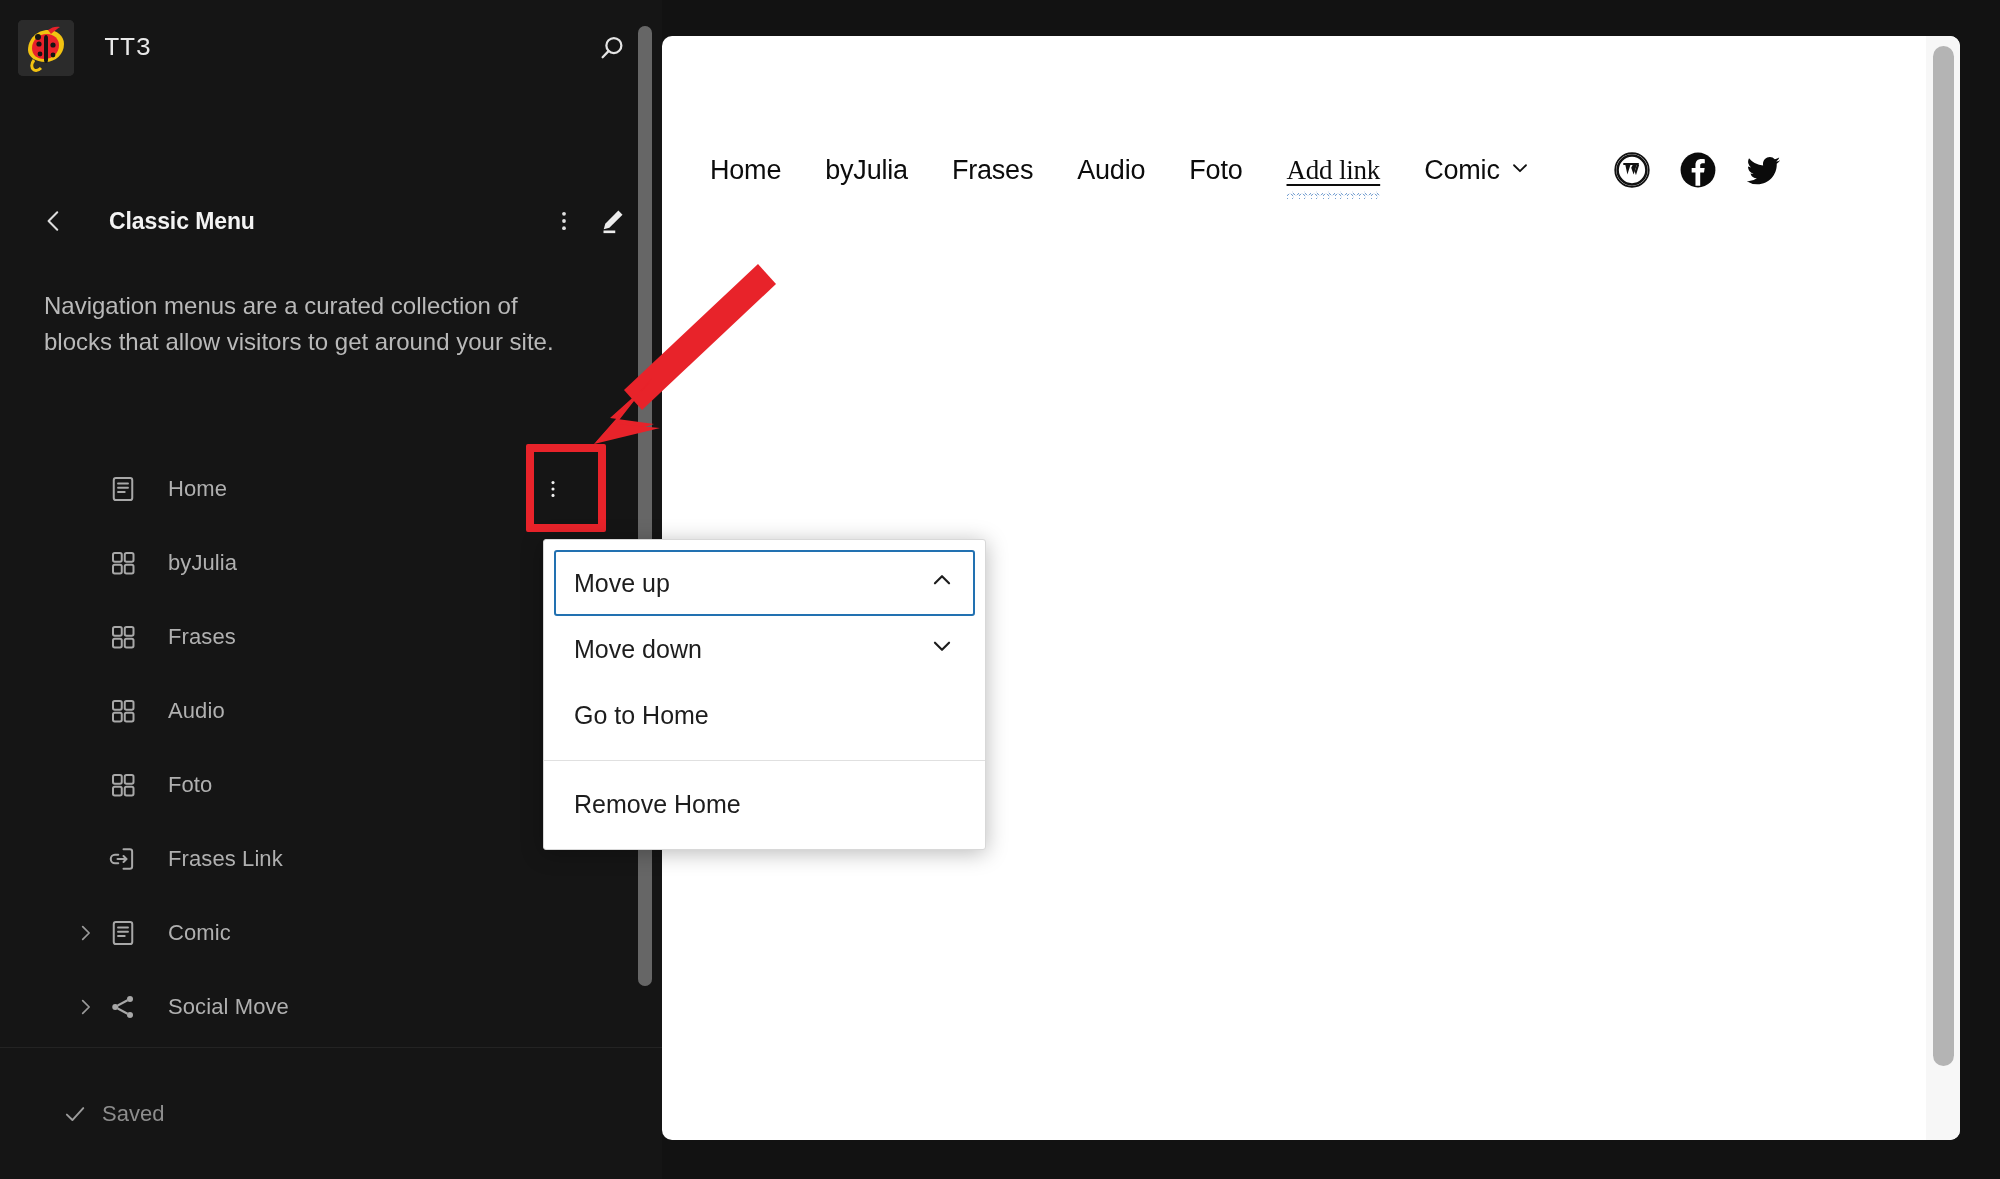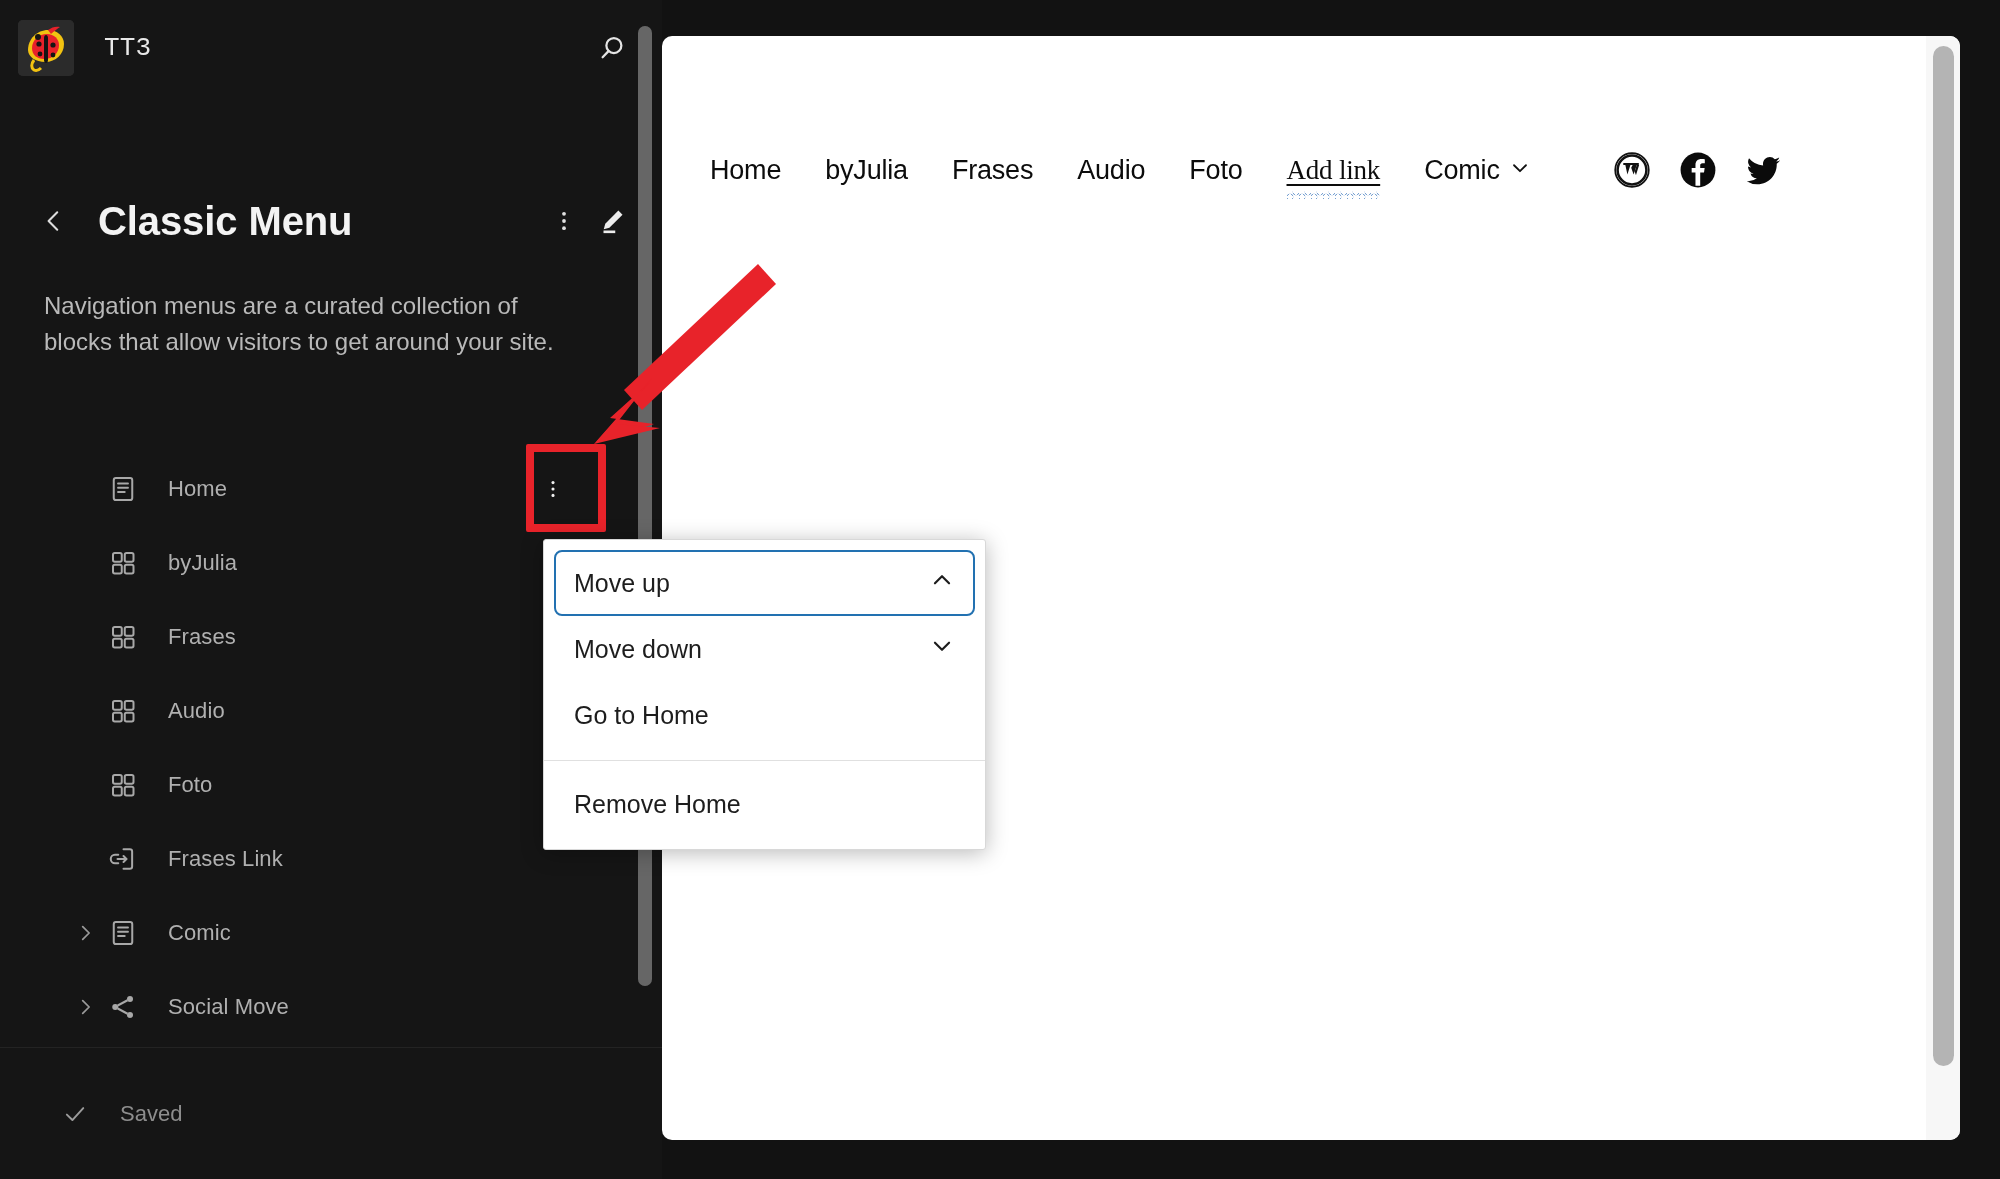--- a/index.html
+++ b/index.html
@@ -75,22 +75,22 @@
     position: absolute;
     left: 0; top: 185px;
     width: 662px;
     height: 72px;
     display: flex;
     align-items: center;
     padding: 0 26px 0 30px;
   }
   .back-btn { width: 48px; height: 48px; display:flex; align-items:center; justify-content:center; cursor:pointer; background:none; border:none; }
   .panel-title {
-    margin-left: 20px;
-    font-size: 40px;
+    margin-left: 31px;
+    font-size: 23px;
     font-weight: 700;
     color: #f3f3f3;
     letter-spacing: -0.1px;
     text-align: right;
   }
 
   
   .panel-desc {
     position: absolute;
     left: 44px; top: 288px;
@@ -152,21 +152,21 @@
     left: 0; bottom: 0;
     width: 662px;
     height: 132px;
     display: flex;
     align-items: center;
     padding-left: 62px;
     border-top: 1px solid #232323;
   }
   .saved-check { width: 26px; height: 26px; flex: 0 0 auto; }
   .saved-text {
-    margin-left: 32px;
+    margin-left: 14px;
     font-size: 22px;
     color: #8d8d8d;
   }
 
   
   .sb-track {
     position: absolute;
     right: 10px; top: 26px;
     width: 14px; height: 960px;
     background: #2a2a2a;
@@ -265,21 +265,21 @@
     cursor: pointer;
     border: 2px solid transparent;
     border-radius: 2px;
     background: none;
     width: 100%;
     text-align: left;
     font-family: "Liberation Sans", sans-serif;
   }
   .pop-item.focused {
     border-color: #2271b1;
-    border-radius: 8px;
+    border-radius: 3px;
     gap: 40px;
   }
   .pop-sep {
     height: 1px;
     background: #e0e0e0;
     margin: 12px 0 10px 0;
   }
 
   
   .anno-box {

